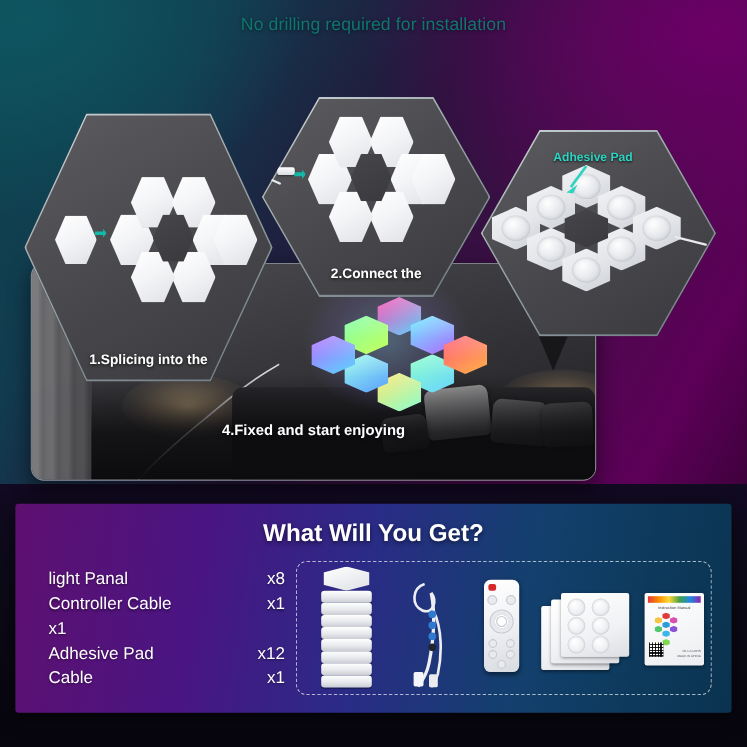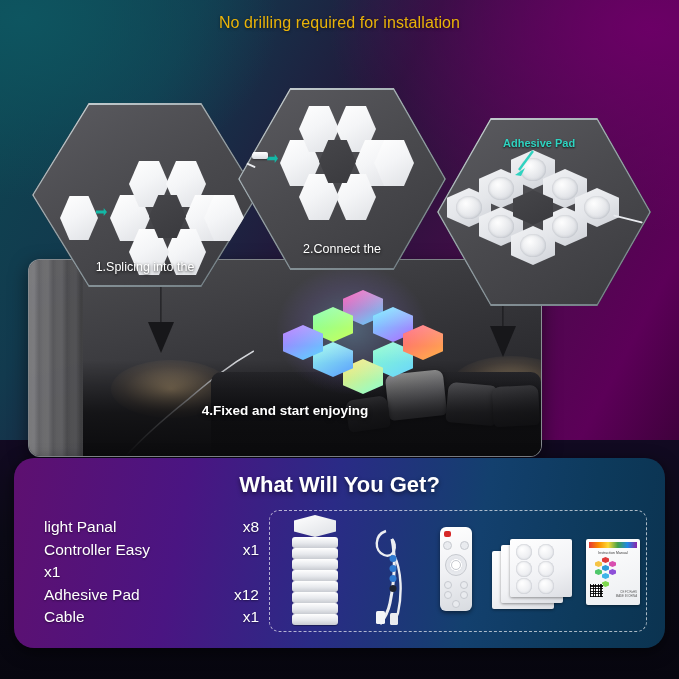--- a/index.html
+++ b/index.html
@@ -24,21 +24,21 @@
     background:linear-gradient(180deg,#120a22 0%, #0b0a16 40%, #07060f 100%);
   }
 
   
   .header { position:absolute; left:0; top:10px; width:679px; text-align:center; z-index:6; }
   .title {
     font-size:32px; font-weight:bold; color:#ffffff; letter-spacing:-0.3px;
     text-shadow:0 2px 5px rgba(0,0,0,.55);
   }
   .subtitle {
-    font-size:16px; color:#eab308; margin-top:4px; letter-spacing:0.1px;
+    font-size:16px; color:#0f766e; margin-top:4px; letter-spacing:0.1px;
     text-shadow:0 1px 3px rgba(0,0,0,.5);
     text-align:center;
   }
 
   
   .hexcard {
     position:absolute; z-index:5;
     clip-path:polygon(25% 0%, 75% 0%, 100% 50%, 75% 100%, 25% 100%, 0% 50%);
     background:linear-gradient(150deg,#55555a 0%, #47474b 45%, #3c3c40 100%);
   }
@@ -50,25 +50,25 @@
   }
   .hexcard .hexinner {
     position:absolute; inset:1.6px;
     clip-path:polygon(25% 0%, 75% 0%, 100% 50%, 75% 100%, 25% 100%, 0% 50%);
     background:linear-gradient(150deg,#5b5b60 0%, #4a4a4e 48%, #3a3a3e 100%);
     z-index:1;
   }
   .hexcard .hexcontent { position:absolute; inset:0; z-index:2; }
   .step-caption {
     position:absolute; left:0; width:100%; text-align:center;
-    color:#ffffff; font-size:12.5px; font-weight:normal; line-height:1.12;
+    color:#ffffff; font-size:12.5px; font-weight:bold; line-height:1.12;
     text-shadow:0 1px 3px rgba(0,0,0,.85); z-index:3;
   }
 
-  #card1 { left:32px;  top:103px; width:226px; height:184px; }
+  #card1 { left:22px;  top:103px; width:226px; height:244px; }
   #card2 { left:238px; top:88px;  width:208px; height:182px; }
   #card3 { left:437px; top:118px; width:214px; height:188px; }
 
   #card1 .step-caption { bottom:13px; }
   #card2 .step-caption { bottom:14px; }
   #card3 .step-caption { bottom:10px; }
 
   
   .tile {
     position:absolute;
@@ -97,21 +97,21 @@
     background:linear-gradient(180deg,#ffffff,#d9dce1); box-shadow:0 1px 2px rgba(0,0,0,.4);}
   .plug .wire { position:absolute; height:2px; background:#e8eaee; border-radius:1px; }
 
   .adhesive-label {
     position:absolute; color:#2fd3c0; font-size:11px; font-weight:bold;
     text-shadow:0 1px 2px rgba(0,0,0,.8); z-index:4; white-space:nowrap;
   }
 
   
   .room {
-    position:absolute; left:28px; top:259px; width:514px; height:198px;
+    position:absolute; left:28px; top:239px; width:514px; height:198px;
     border-radius:12px; overflow:hidden; z-index:3;
     border:1.5px solid rgba(200,210,215,.55);
     background:linear-gradient(165deg,#4d4d50 0%, #3f3f43 30%, #2f2f33 62%, #1d1d20 100%);
     box-shadow:0 6px 18px rgba(0,0,0,.5);
   }
   .wood {
     position:absolute; left:0; top:0; width:54px; height:100%;
     background:
       repeating-linear-gradient(90deg, #6d6d70 0px, #76767a 5px, #5f5f63 10px, #6d6d70 14px),
       linear-gradient(180deg,#787a7d,#4a4a4e);
@@ -183,21 +183,21 @@
 
   .room-caption {
     position:absolute; left:0; width:100%; text-align:center; bottom:38px;
     color:#fff; font-size:13.5px; font-weight:bold; z-index:6;
     text-shadow:0 1px 4px rgba(0,0,0,.9);
   }
 
   
   .panel {
     position:absolute; left:14px; top:458px; width:651px; height:190px;
-    border-radius:20px; z-index:4; overflow:hidden;
+    border-radius:3px; z-index:4; overflow:hidden;
     background:linear-gradient(100deg,#5e1070 0%, #4a1582 26%, #2a2b86 48%, #13406e 70%, #0d3a5c 86%, #0b3350 100%);
     box-shadow:0 4px 16px rgba(0,0,0,.55);
   }
   .panel-title {
     position:absolute; left:0; top:14px; width:100%; text-align:center;
     font-size:22px; font-weight:bold; color:#ffffff;
     text-shadow:0 2px 4px rgba(0,0,0,.5);
   }
   .itemlist { position:absolute; left:30px; top:60px; width:215px; }
   .item {
@@ -420,21 +420,21 @@
 
   <div class="panel">
     <div class="panel-title">What Will You Get?</div>
 
     <div class="itemlist">
       <div class="item">
         <span>light Panal</span>
         <span class="qty">x8</span>
       </div>
       <div class="item">
-        <span>Controller Easy</span>
+        <span>Controller Cable</span>
         <span class="qty">x1</span>
       </div>
       <div class="item">
         <span class="qty">x1</span>
       </div>
       <div class="item">
         <span>Adhesive Pad</span>
         <span class="qty">x12</span>
       </div>
       <div class="item">

